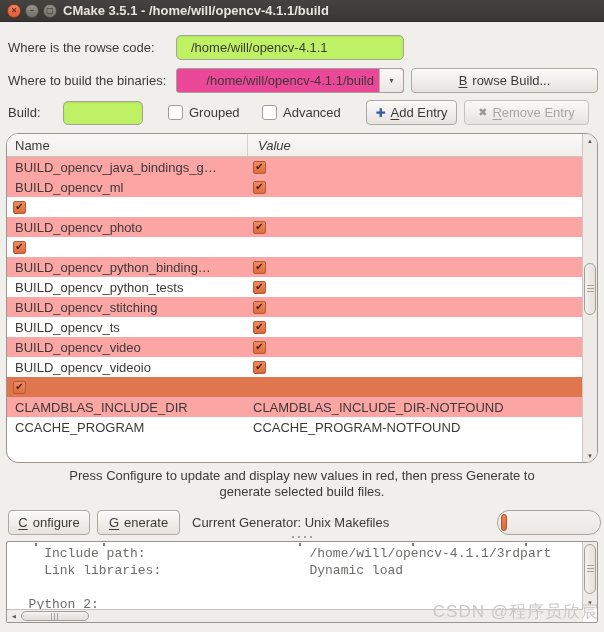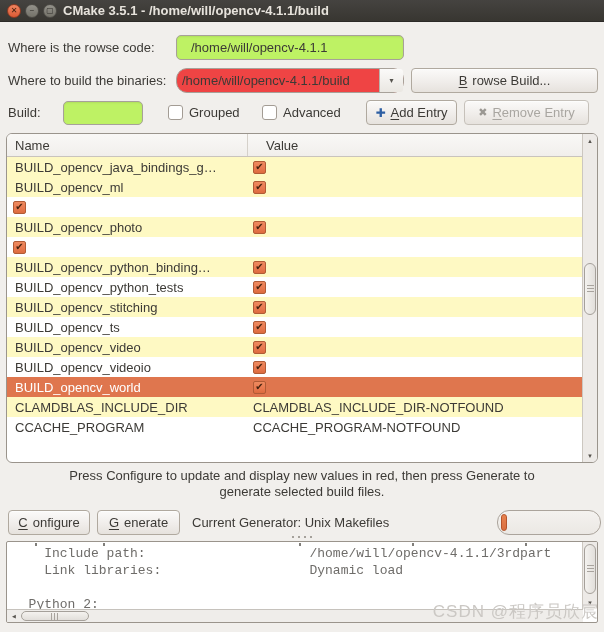--- a/index.html
+++ b/index.html
@@ -26,42 +26,42 @@
   .tinput{position:absolute; height:25px; border:1px solid #A7A199; border-radius:5px;
           background:#bef264; padding:0 14px; font:13px "Liberation Sans","DejaVu Sans",sans-serif;
           color:#3C3A36; box-shadow:inset 0 1px 2px rgba(0,0,0,.08); outline:none;}
   .btn{position:absolute; height:25px; border:1px solid #B0A99F; border-radius:4px;
        background:linear-gradient(#FBFAF9,#EFECE9 60%,#E6E2DD);
        font:13px "Liberation Sans","DejaVu Sans",sans-serif; color:#3C3A36;
        display:flex; align-items:center; justify-content:center; gap:5px; cursor:default;
        box-shadow:0 1px 0 rgba(255,255,255,.6) inset;}
   .btn.disabled{color:#A9A6A1; border-color:#C6C1BA;}
   .mn{text-decoration:underline; text-underline-offset:2px;}
-  .combo{position:absolute; height:25px; border:1px solid #A7A199; border-radius:11px;
-         background:#ef4444; display:flex;}
+  .combo{position:absolute; height:25px; border:1px solid #A7A199; border-radius:3px;
+         background:#ec4899; display:flex;text-align:right;}
   .combo-text{flex:1; padding:0 5px; line-height:23px; white-space:nowrap; overflow:hidden;}
   .combo-arrow{width:24px; border-left:1px solid #B9B3AB; border-radius:0 3px 3px 0;
          background:linear-gradient(#FBFAF9,#EAE7E2); display:flex; align-items:center;
          justify-content:center; font-size:8px; color:#56534E;}
   .ckbox{position:absolute; width:15px; height:15px; background:#fff; border:1px solid #A39C94;
          border-radius:3px;}
   .plus-ic{color:#2E5FA3; font-size:12px; line-height:1;}
   .x-ic{color:#9B9893; font-size:11px; line-height:1;}
   
   .table{position:absolute; left:6px; top:133px; width:592px; height:330px; background:#fff;
-         border:1px solid #9A948C; border-radius:6px; overflow:hidden;}
+         border:1px solid #9A948C; border-radius:12px; overflow:hidden;}
   .thead{position:absolute; left:0; top:0; width:575px; height:23px;
          background:linear-gradient(#F9F8F6,#F1EFEC); border-bottom:1px solid #C9C4BD;
          display:flex; align-items:center;}
   .th-name{width:240px; padding-left:8px;}
-  .th-value{flex:1; padding-left:18px; border-left:1px solid #D5D1CA; height:100%;
-            display:flex; align-items:center;}
+  .th-value{flex:1; padding-left:10px; border-left:1px solid #D5D1CA; height:100%;
+            display:flex; align-items:center;font-style:italic;}
   .tbody{position:absolute; left:0; top:23px; width:575px;}
   .trow{height:20px; display:flex; align-items:center; white-space:nowrap;}
-  .trow.stripe{background:#fef9c3;}
+  .trow.stripe{background:#fca5a5;}
   .trow.selected{background:var(--accent); color:#fff;}
   .cell-name{width:240px; padding-left:8px; overflow:hidden;}
   .cell-value{flex:1; padding-left:6px; overflow:hidden; display:flex; align-items:center;}
   .cb{width:13px; height:13px; border:1px solid #A39C94; border-radius:2px; background:#fff;
       display:flex; align-items:center; justify-content:center; font-size:10px; line-height:1;}
   .cb.checked{background:linear-gradient(#EE8A5F,var(--cb-fill) 60%,#DC6B3E);
       border-color:var(--cb-border); color:#44220F; font-weight:bold;}
   
   .vscroll{position:absolute; top:0; right:0; width:15px; height:100%;
            background:#EDEAE7; border-left:1px solid #CCC7C0;}
@@ -202,21 +202,20 @@
             <span class="cb checked">✔</span>
           </span>
         </div>
         <div class="trow">
           <span class="cell-name">BUILD_opencv_videoio</span>
           <span class="cell-value">
             <span class="cb checked">✔</span>
           </span>
         </div>
         <div class="trow stripe selected">
-          <span class="cell-name">BUILD_opencv_world</span>
           <span class="cell-value">
             <span class="cb checked">✔</span>
           </span>
         </div>
         <div class="trow stripe">
           <span class="cell-name">CLAMDBLAS_INCLUDE_DIR</span>
           <span class="cell-value">CLAMDBLAS_INCLUDE_DIR-NOTFOUND</span>
         </div>
         <div class="trow">
           <span class="cell-name">CCACHE_PROGRAM</span>

